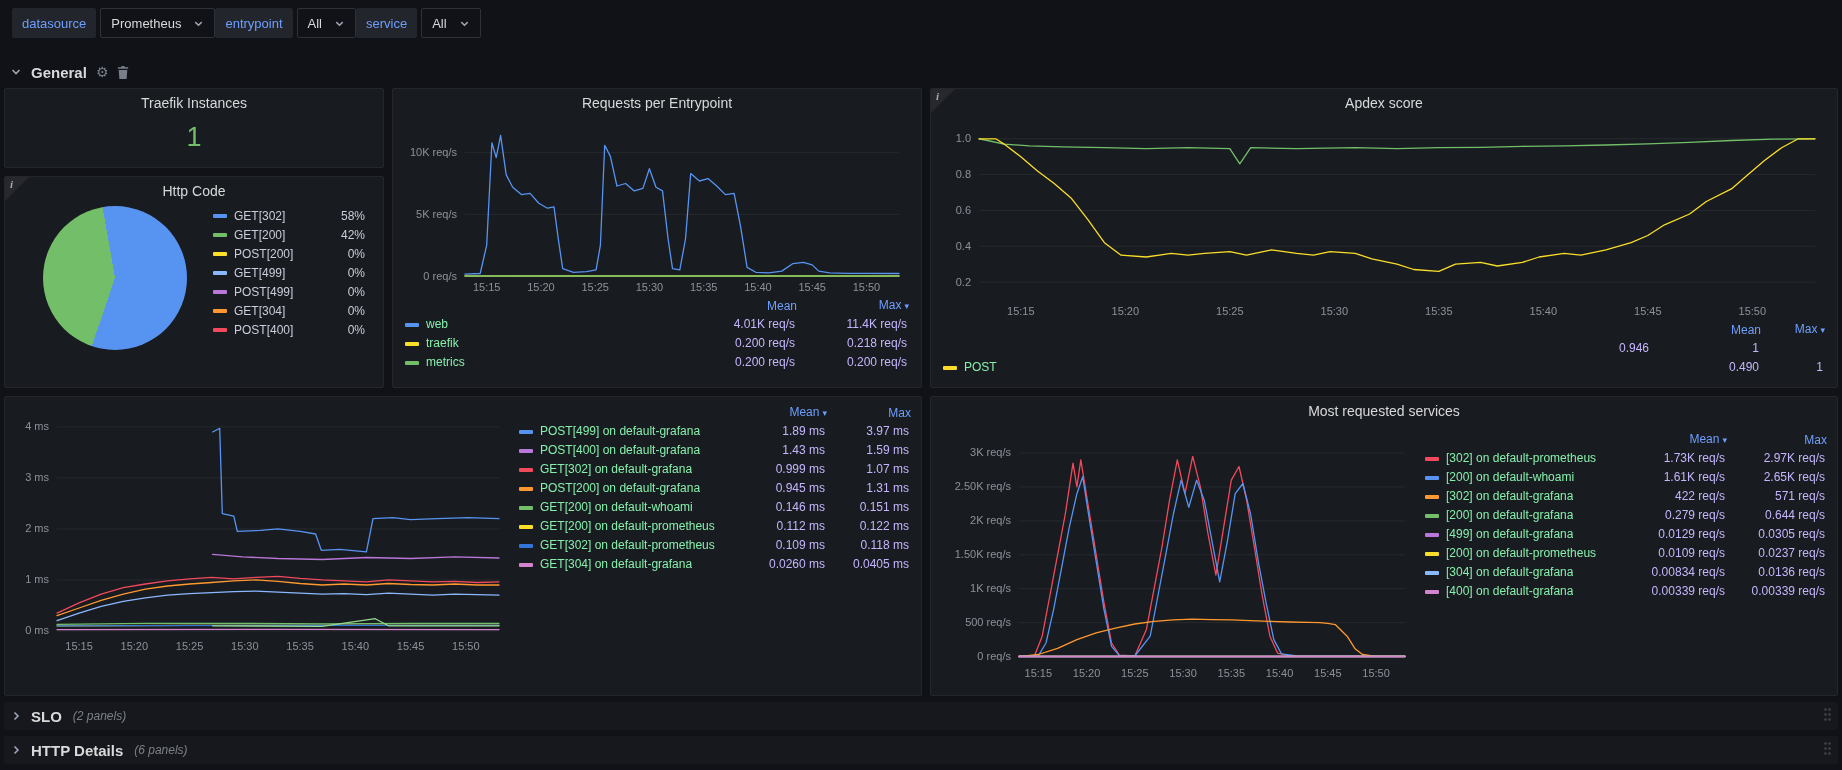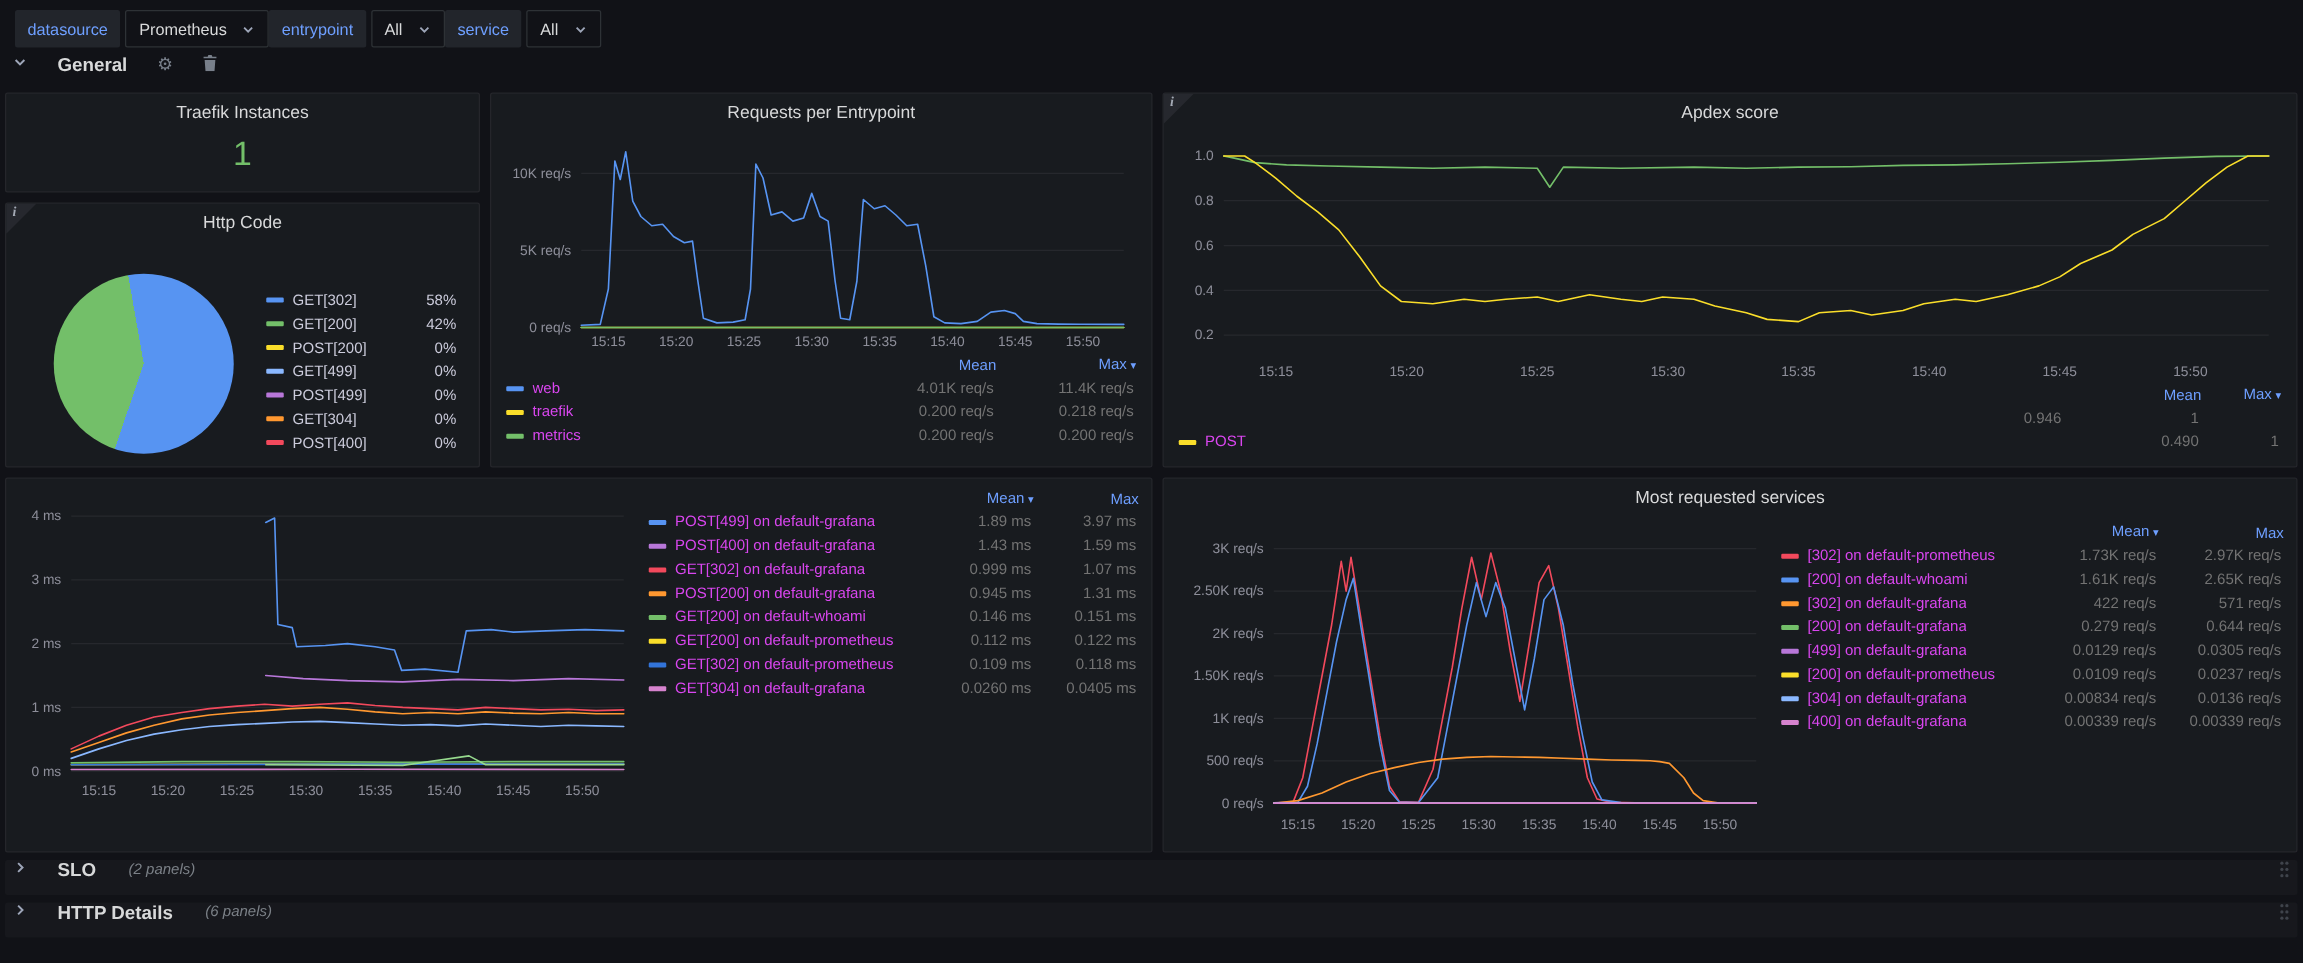--- a/index.html
+++ b/index.html
@@ -12,21 +12,21 @@
   
   .submenu{display:flex;align-items:center;gap:0;padding:8px 12px 4px}
   .var-group{display:flex;align-items:center;gap:4px}
   .var-label{height:30px;display:flex;align-items:center;padding:0 10px;
     background:#22252b;color:#6e9fff;border-radius:2px;font-weight:500}
   .var-select{height:30px;display:flex;align-items:center;gap:12px;padding:0 10px;
     background:#111217;border:1px solid #2e3236;border-radius:2px;color:#d8d9da;
     font-size:13px;cursor:pointer;font-family:inherit}
   .var-select .chev{color:#9da5b8}
   
-  .row-header{display:flex;align-items:flex-start;gap:24px;height:28px;margin:2px 4px 2px;
+  .row-header{display:flex;align-items:center;gap:9px;height:28px;margin:16px 4px 2px;
     padding:0 6px;cursor:pointer}
   .row-header .chev{color:#9da5b8;flex:none}
   .row-title{font-weight:700;font-size:15px;color:#d8d9da}
   .row-count{font-style:italic;font-size:12px;color:#7b8087;margin-left:2px}
   .row-action{color:#787f8a;font-size:14px;line-height:1;cursor:pointer;display:flex;align-items:center}
   .row-header.collapsed{background:#17181d;border-radius:2px;margin-top:6px}
   .drag-dots{margin-left:auto;color:#3f434b}
   
   .dash{display:grid;padding:0 4px;gap:8px;
     grid-template-columns:380px 530px 1fr;
@@ -45,21 +45,21 @@
     border-top:24px solid #26282e;border-right:24px solid transparent;cursor:pointer;z-index:2}
   .panel-corner span{position:absolute;top:-23px;left:5px;font-size:11px;font-weight:700;
     font-style:italic;color:#a5abb6;font-family:"Liberation Serif",serif}
   .panel-body{flex:1;min-height:0;display:flex}
   .panel-body.col{flex-direction:column;padding:0 12px 6px}
   .panel-body.row{flex-direction:row;padding:2px 10px 8px;gap:10px}
   
   .single-value{flex:1;display:flex;align-items:center;justify-content:center;
     font-size:27px;font-weight:500;padding-bottom:8px}
   
-  .hc-body{align-items:flex-end;gap:26px;padding:2px 14px 10px 38px}
+  .hc-body{align-items:flex-start;gap:26px;padding:2px 14px 10px 38px}
   .pie{width:144px;height:144px;border-radius:50%;flex:none;cursor:crosshair}
   .pie-legend{flex:1;min-width:0}
   .pl-row{display:flex;align-items:center;height:19px;font-size:12px;cursor:pointer}
   .pl-name{color:#ccccdc;white-space:nowrap}
   .pl-val{margin-left:auto;color:#ccccdc;padding-right:4px}
   
   .chart{position:relative;width:100%;min-width:0;cursor:crosshair}
   .ch-req{height:178px;margin-top:2px;flex:none}
   .ch-apx{height:202px;margin-top:2px;flex:none}
   .ch-side{flex:1;height:256px}
@@ -67,22 +67,22 @@
   .tick{fill:rgba(204,204,220,.65);font-size:11px;font-family:"Liberation Sans",sans-serif}
   
   .legend{font-size:12px;flex:none}
   .legend-header,.legend-row{display:grid;align-items:center;line-height:19px}
   .legend-header{height:19px}
   .lh{color:#6e9fff;font-weight:500;text-align:right;cursor:pointer;white-space:nowrap}
   .legend-header[data-sorted="mean"] .col-mean::after,
   .legend-header[data-sorted="max"] .col-max::after{content:"▾";margin-left:3px;font-size:9px;color:#6e9fff}
   .legend-row{cursor:pointer;height:19px}
   .lg-name{display:flex;align-items:center;min-width:0}
-  .nm{color:#d946ef;white-space:nowrap;overflow:hidden;text-overflow:ellipsis}
-  .lg-val{text-align:right;color:#737373;white-space:nowrap;padding-right:2px}
+  .nm{color:#86efac;white-space:nowrap;overflow:hidden;text-overflow:ellipsis}
+  .lg-val{text-align:right;color:#c4b5fd;white-space:nowrap;padding-right:2px}
   .swatch{display:inline-block;width:14px;height:4px;border-radius:1px;margin-right:7px;flex:none}
   .cols-req .legend-header,.cols-req .legend-row{grid-template-columns:1fr 118px 112px}
   .cols-apx .legend-header,.cols-apx .legend-row{grid-template-columns:1fr 110px 64px}
   .cols-slow .legend-header,.cols-slow .legend-row{grid-template-columns:1fr 88px 84px}
   .cols-most .legend-header,.cols-most .legend-row{grid-template-columns:1fr 108px 100px}
   .p-topslow .legend{width:392px;padding-top:4px}
   .p-most .legend{width:402px;padding-top:4px}
 </style>
 </head>
 <body>

